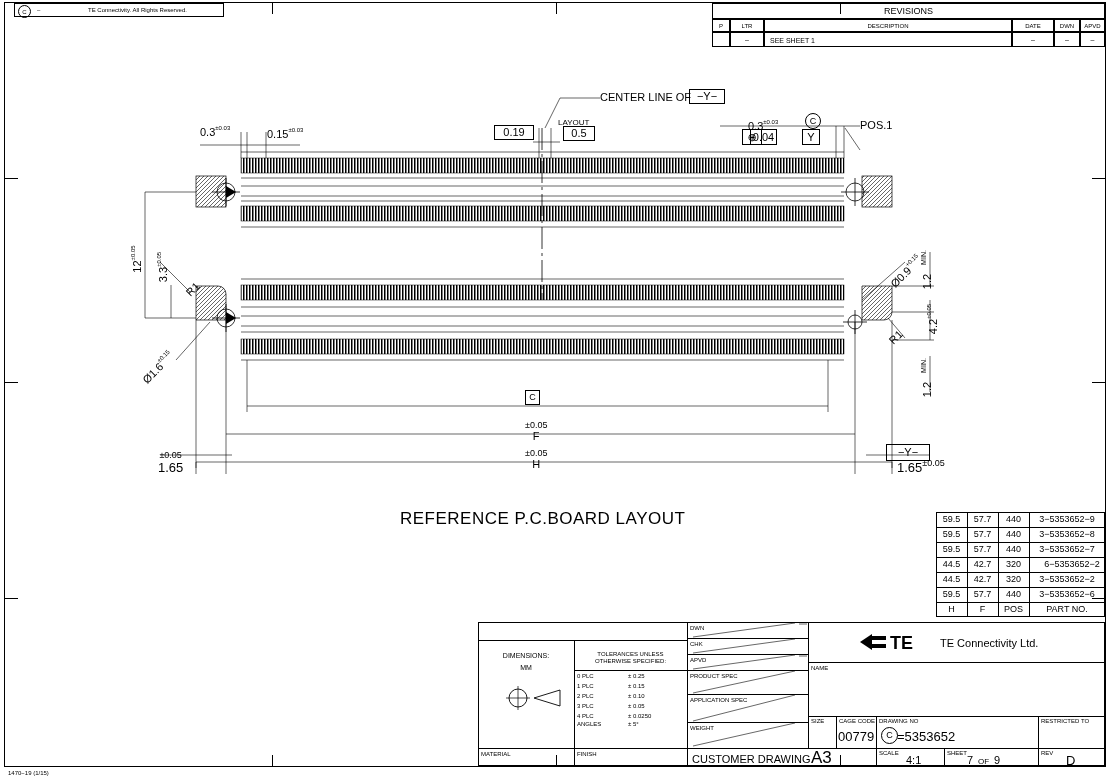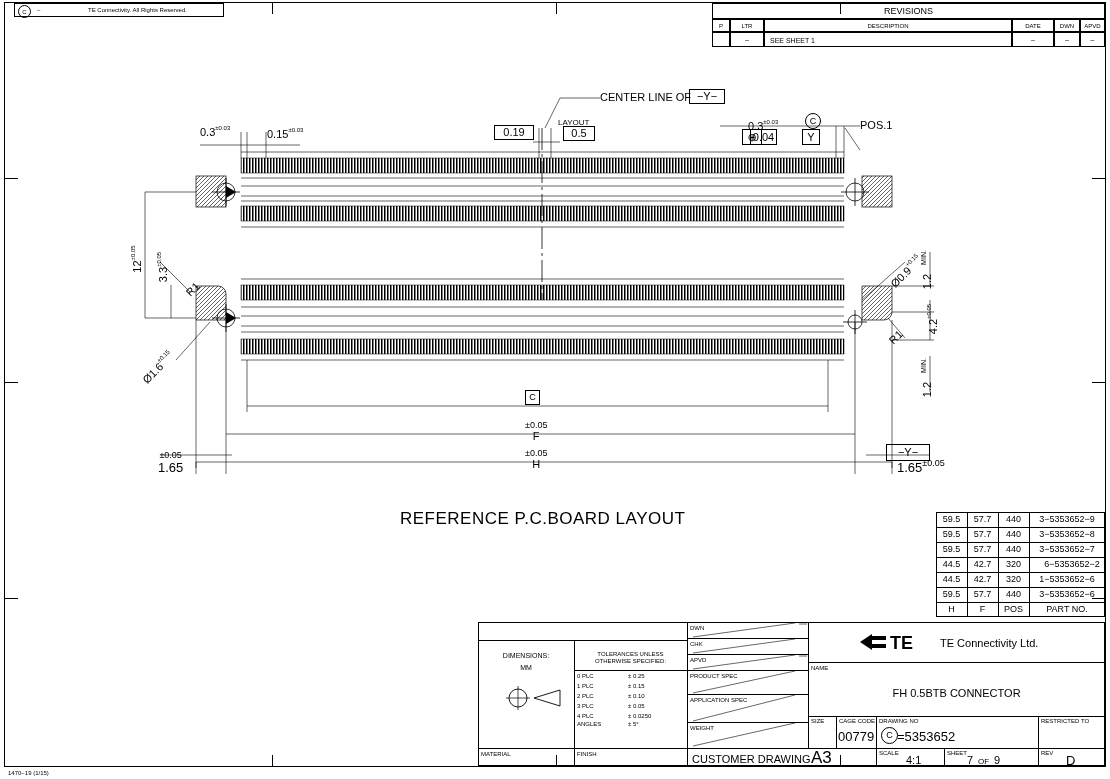--- a/index.html
+++ b/index.html
@@ -336,21 +336,21 @@
   <div class="abs c t9" style="left:93px;top:30px;width:76px;height:15px;">3−5353652−7</div>
 
   <div class="abs c t9" style="left:0;top:45px;width:31px;height:15px;">44.5</div>
   <div class="abs c t9" style="left:31px;top:45px;width:31px;height:15px;">42.7</div>
   <div class="abs c t9" style="left:62px;top:45px;width:31px;height:15px;">320</div>
   <div class="abs c t9" style="left:93px;top:45px;width:86px;height:15px;">6−5353652−2</div>
 
   <div class="abs c t9" style="left:0;top:60px;width:31px;height:15px;">44.5</div>
   <div class="abs c t9" style="left:31px;top:60px;width:31px;height:15px;">42.7</div>
   <div class="abs c t9" style="left:62px;top:60px;width:31px;height:15px;">320</div>
-  <div class="abs c t9" style="left:93px;top:60px;width:76px;height:15px;">1−5353652−6</div>
+  <div class="abs c t9" style="left:93px;top:60px;width:76px;height:15px;">3−5353652−2</div>
 
   <div class="abs c t9" style="left:0;top:75px;width:31px;height:15px;">59.5</div>
   <div class="abs c t9" style="left:31px;top:75px;width:31px;height:15px;">57.7</div>
   <div class="abs c t9" style="left:62px;top:75px;width:31px;height:15px;">440</div>
   <div class="abs c t9" style="left:93px;top:75px;width:76px;height:15px;">3−5353652−6</div>
 
   <div class="abs c t9" style="left:0;top:90px;width:31px;height:15px;">H</div>
   <div class="abs c t9" style="left:31px;top:90px;width:31px;height:15px;">F</div>
   <div class="abs c t9" style="left:62px;top:90px;width:31px;height:15px;">POS</div>
   <div class="abs c t9" style="left:93px;top:90px;width:76px;height:15px;">PART NO.</div>
@@ -426,21 +426,20 @@
   <div class="abs c" style="left:382px;top:8px;width:70px;height:24px;">
     <svg width="70" height="24" viewBox="0 0 70 24">
       <polygon points="0,12 12,4 12,20" fill="#000"></polygon>
       <rect x="12" y="6" width="14" height="4" fill="#000"></rect>
       <rect x="12" y="14" width="14" height="4" fill="#000"></rect>
       <text x="30" y="19" font-family="Liberation Sans, sans-serif" font-size="18" font-weight="bold" fill="#000">TE</text>
     </svg>
   </div>
   <div class="abs t11 nowrap" style="left:462px;top:16px;">TE Connectivity Ltd.</div>
   <div class="abs t6" style="left:333px;top:43px;">NAME</div>
-  <div class="abs c t11 nowrap" style="left:330px;top:64px;width:297px;height:14px;">FH 0.5BTB CONNECTOR</div>
 
   <div class="ln h1" style="left:330px;top:94px;width:297px;"></div>
   <div class="ln v1" style="left:358px;top:94px;height:32px;"></div>
   <div class="ln v1" style="left:398px;top:94px;height:32px;"></div>
   <div class="ln v1" style="left:560px;top:94px;height:32px;"></div>
   <div class="abs t6" style="left:333px;top:96px;">SIZE</div>
   <div class="abs t6" style="left:361px;top:96px;">CAGE CODE</div>
   <div class="abs t6" style="left:401px;top:96px;">DRAWING NO</div>
   <div class="abs t6 nowrap" style="left:563px;top:96px;">RESTRICTED TO</div>
   <div class="abs t17" style="left:333px;top:105px;margin-top:22px;">A3</div>

